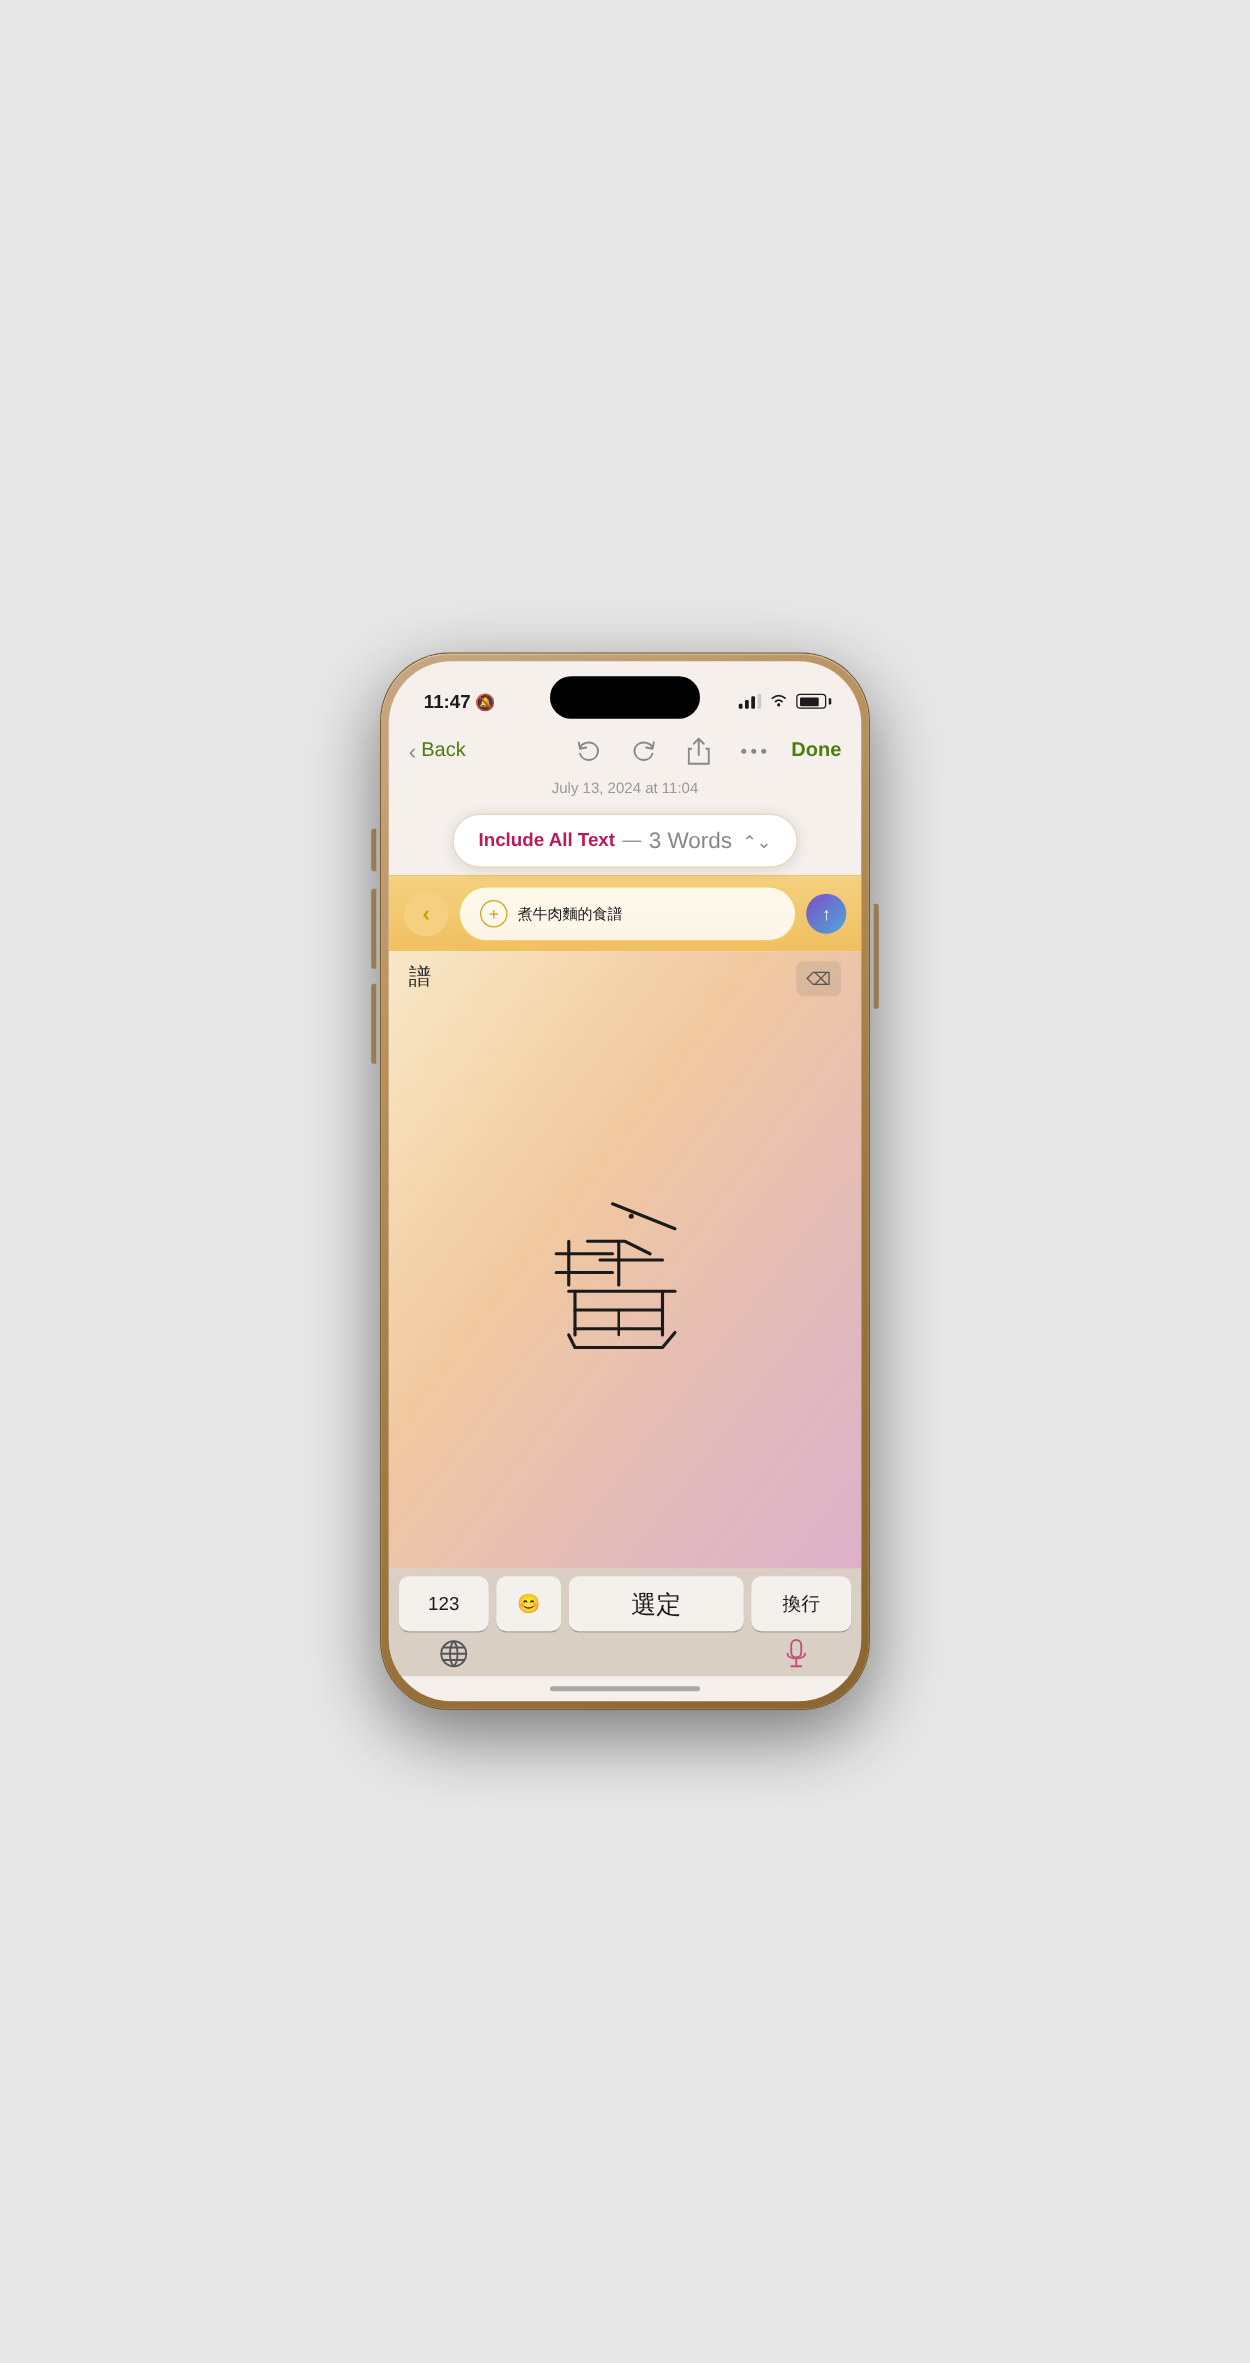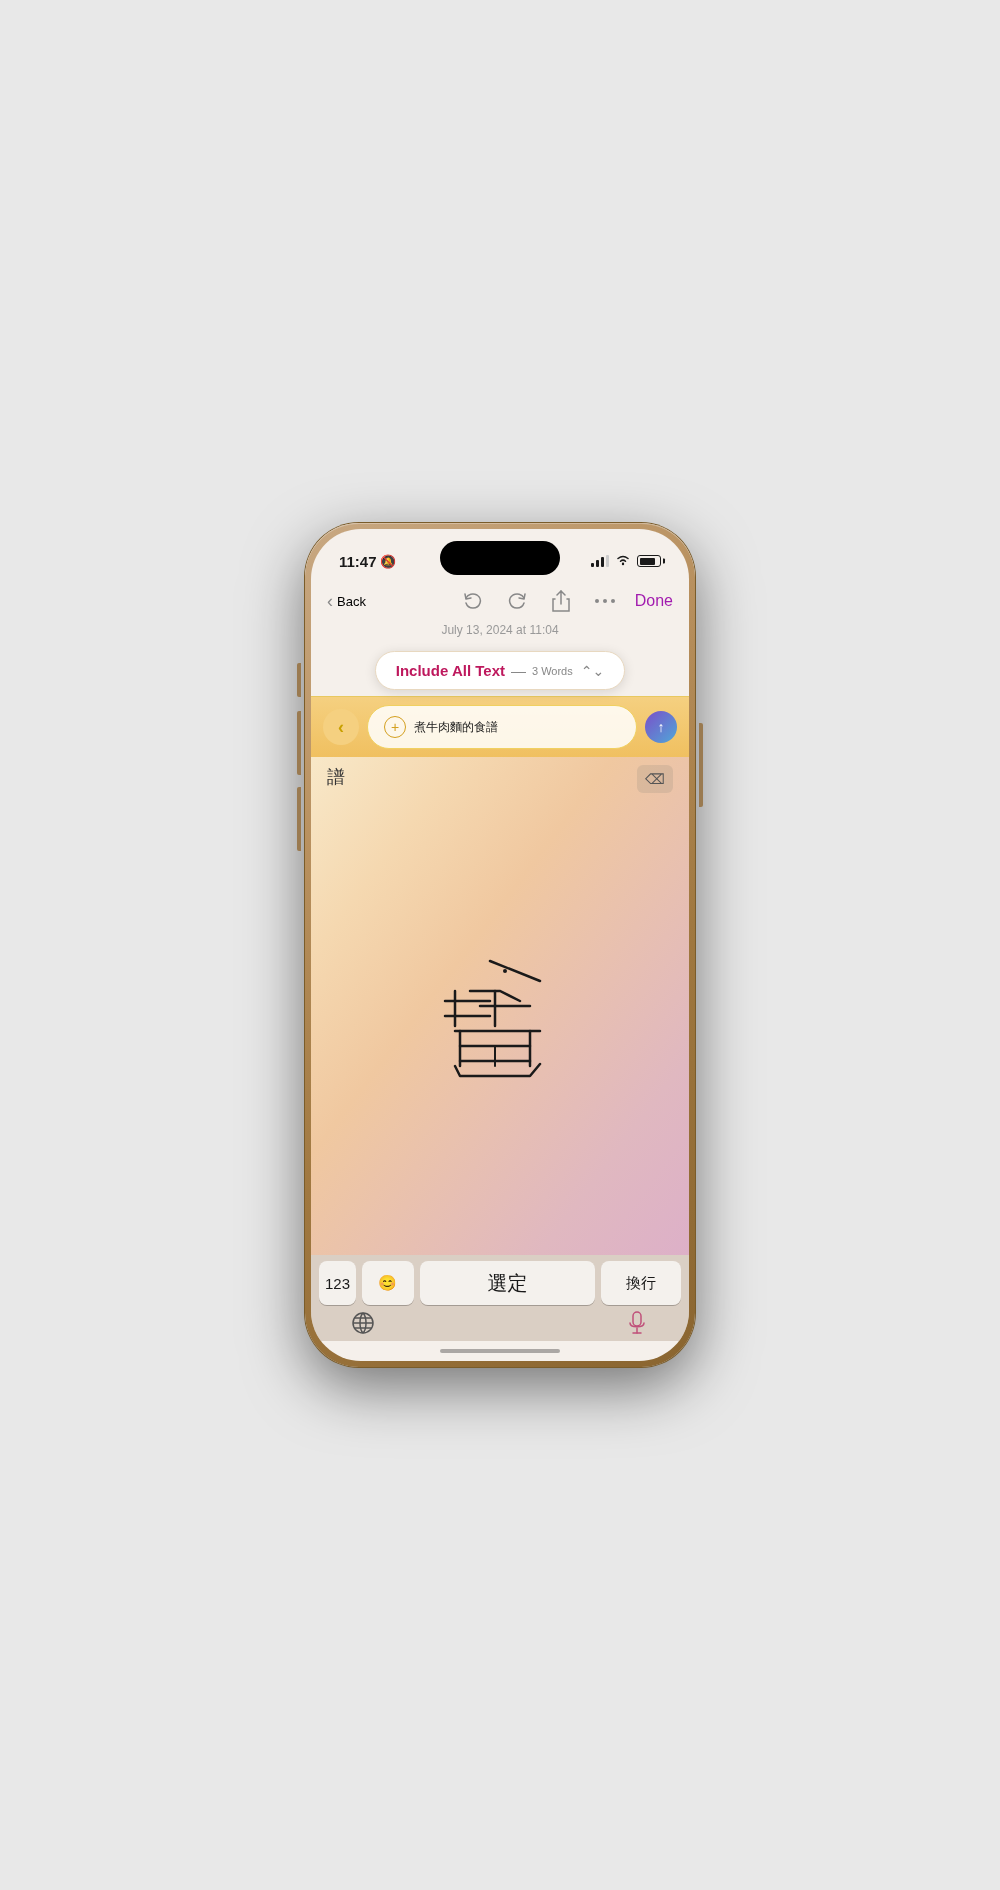--- a/index.html
+++ b/index.html
@@ -149,44 +149,44 @@
       color: #666;
       font-size: 16px;
     }
 
     .nav-back-arrow {
       font-size: 18px;
       color: #888;
     }
 
     .nav-back-text {
-      font-size: 13px;
-      color: #000000;
+      font-size: 16px;
+      color: #4d7c0f;
     }
 
     .nav-actions {
       display: flex;
       align-items: center;
       gap: 16px;
     }
 
     .nav-icon {
       font-size: 18px;
       color: #888;
       width: 28px;
       height: 28px;
       display: flex;
       align-items: center;
       justify-content: center;
     }
 
     .nav-done {
       font-size: 16px;
-      color: #a21caf;
-      font-weight: 400;
+      color: #4d7c0f;
+      font-weight: 700;
     }
 
     
     .timestamp {
       text-align: center;
       font-size: 12px;
       color: #999;
       margin-bottom: 8px;
       flex-shrink: 0;
     }
@@ -246,21 +246,21 @@
       color: #be185d;
     }
 
     .include-badge-separator {
       font-size: 15px;
       color: #888;
       font-weight: 400;
     }
 
     .include-badge-count {
-      font-size: 11px;
+      font-size: 18px;
       color: #888;
       font-weight: 400;
     }
 
     .include-badge-arrow {
       font-size: 14px;
       color: #888;
       margin-left: 2px;
     }
 
@@ -412,21 +412,21 @@
       border-radius: 8px;
       display: flex;
       align-items: center;
       justify-content: center;
       height: 44px;
       font-size: 15px;
       color: #1a1a1a;
       box-shadow: 0 1px 0 rgba(0,0,0,0.25);
     }
 
-    .kb-num { width: 37px; }
+    .kb-num { width: 72px; }
     .kb-emoji { width: 52px; }
     .kb-confirm { flex: 1; font-size: 20px; color: #1a1a1a; }
     .kb-newline { width: 80px; }
 
     .kb-globe {
       flex: 1;
       display: flex;
       align-items: center;
       justify-content: center;
       color: #555;

